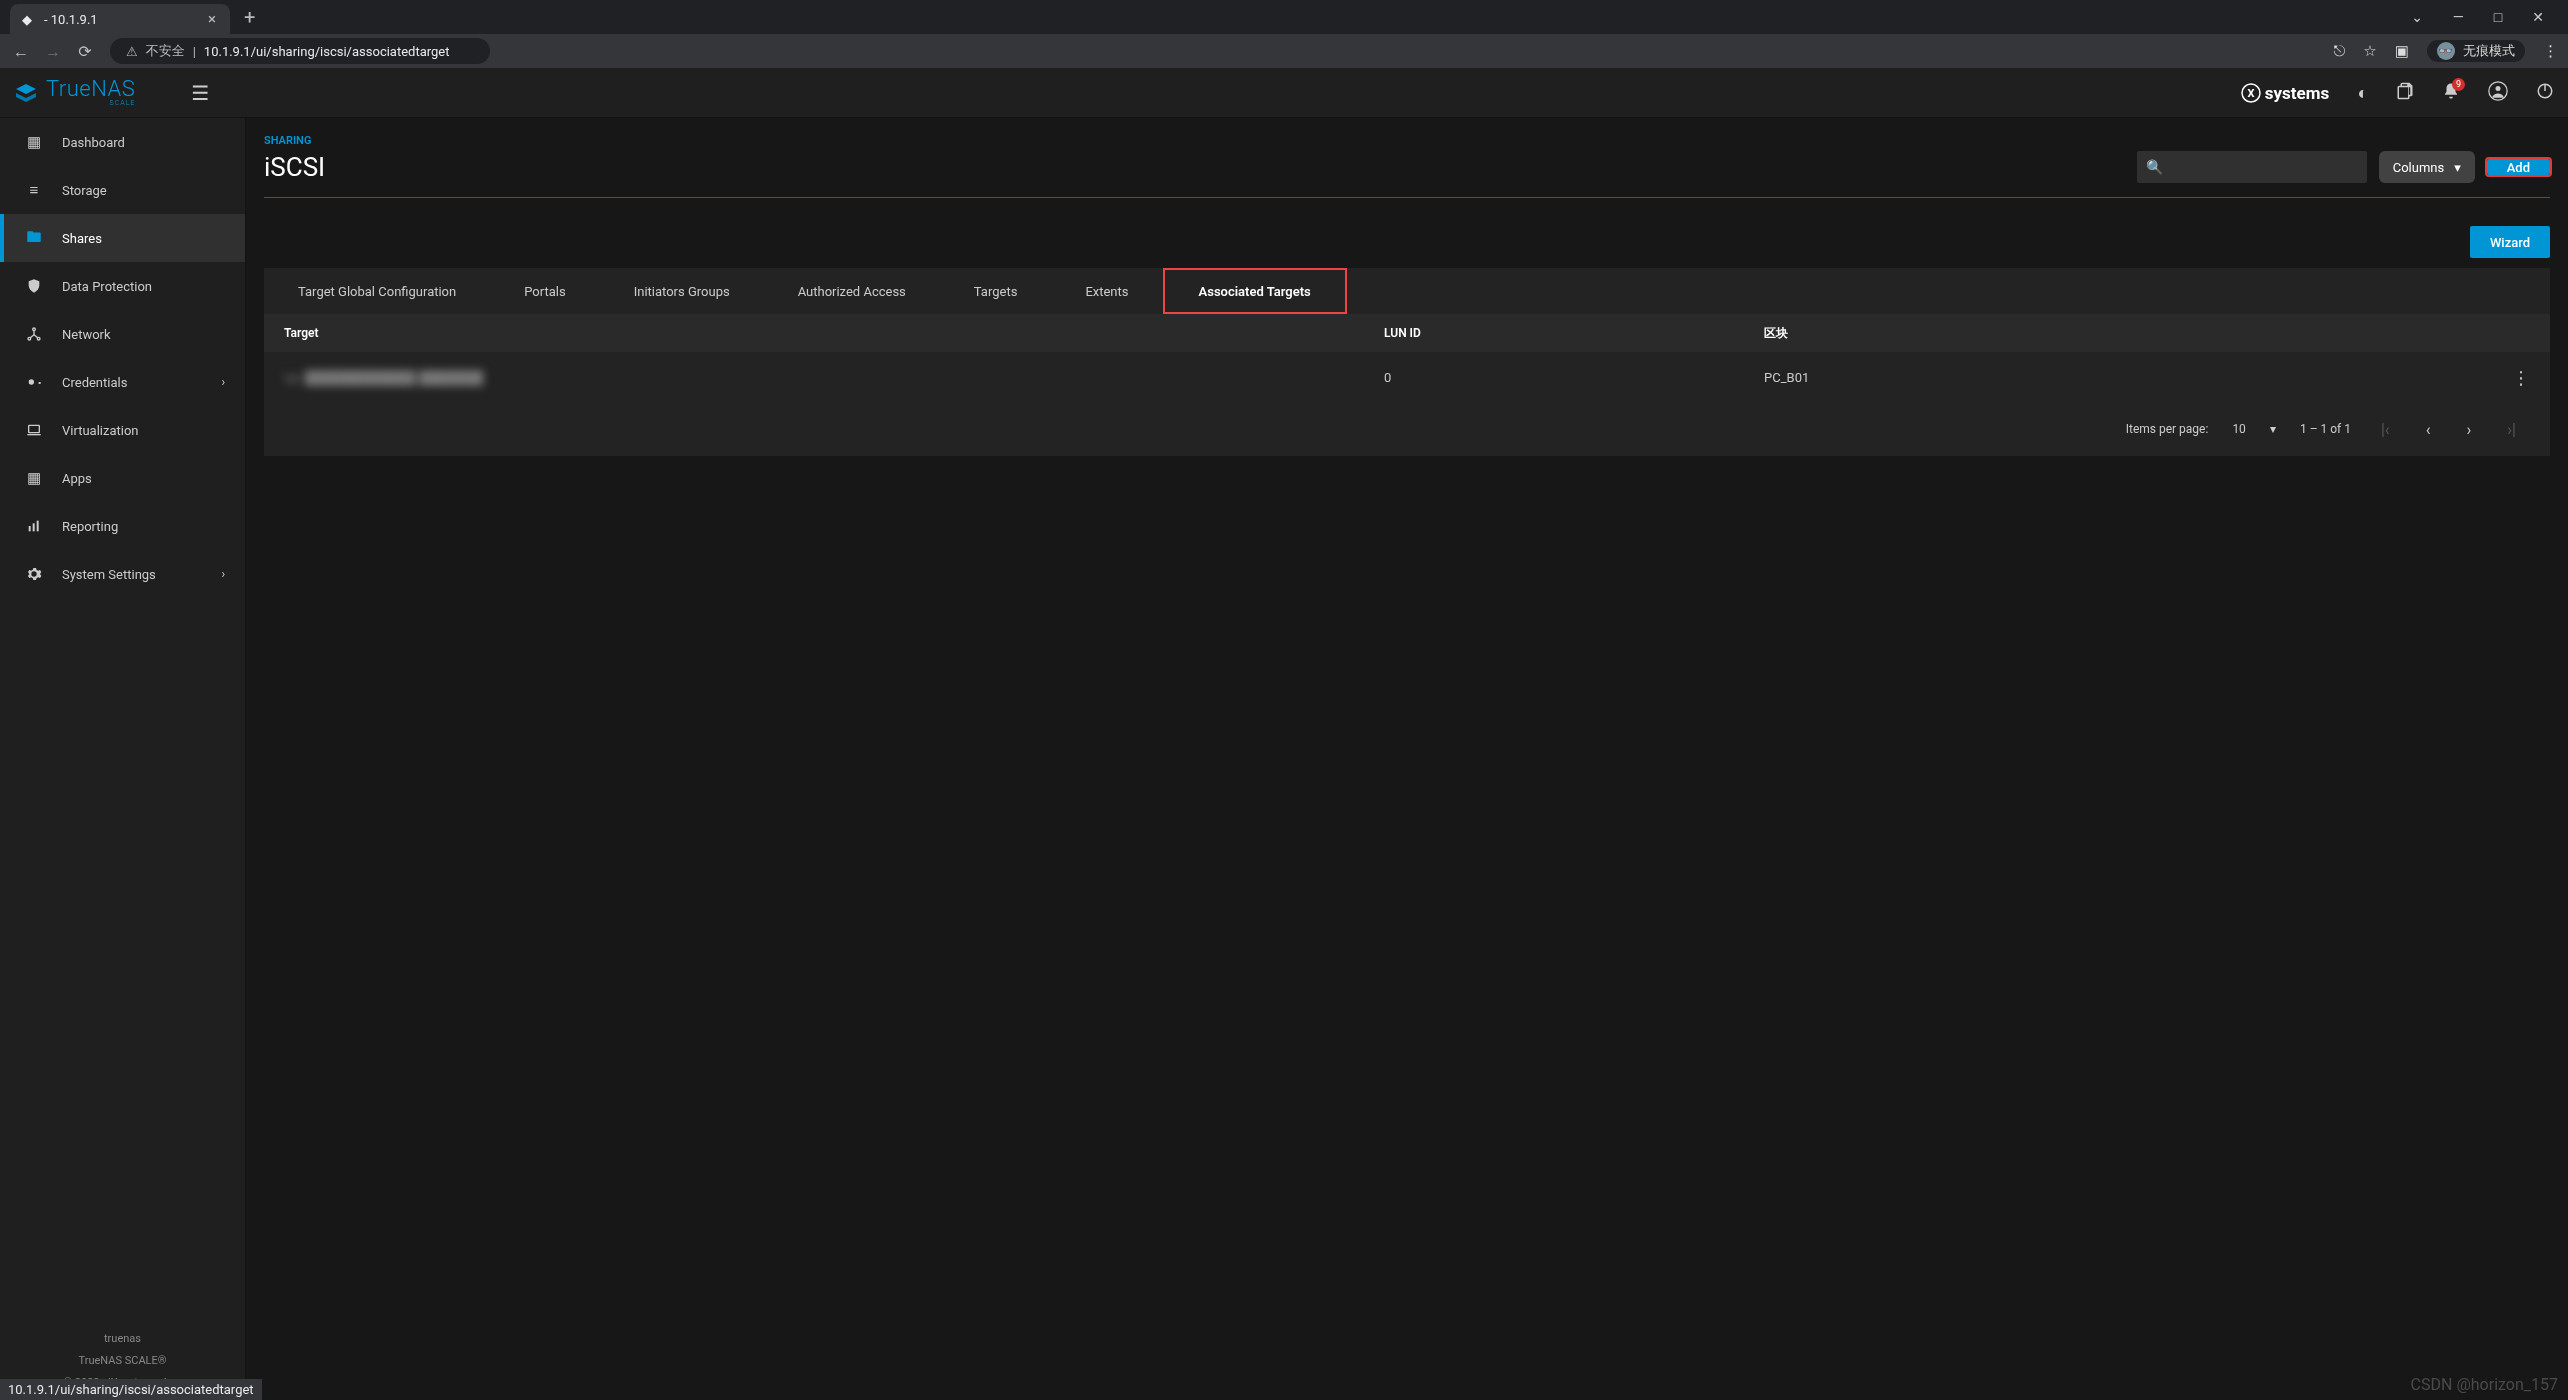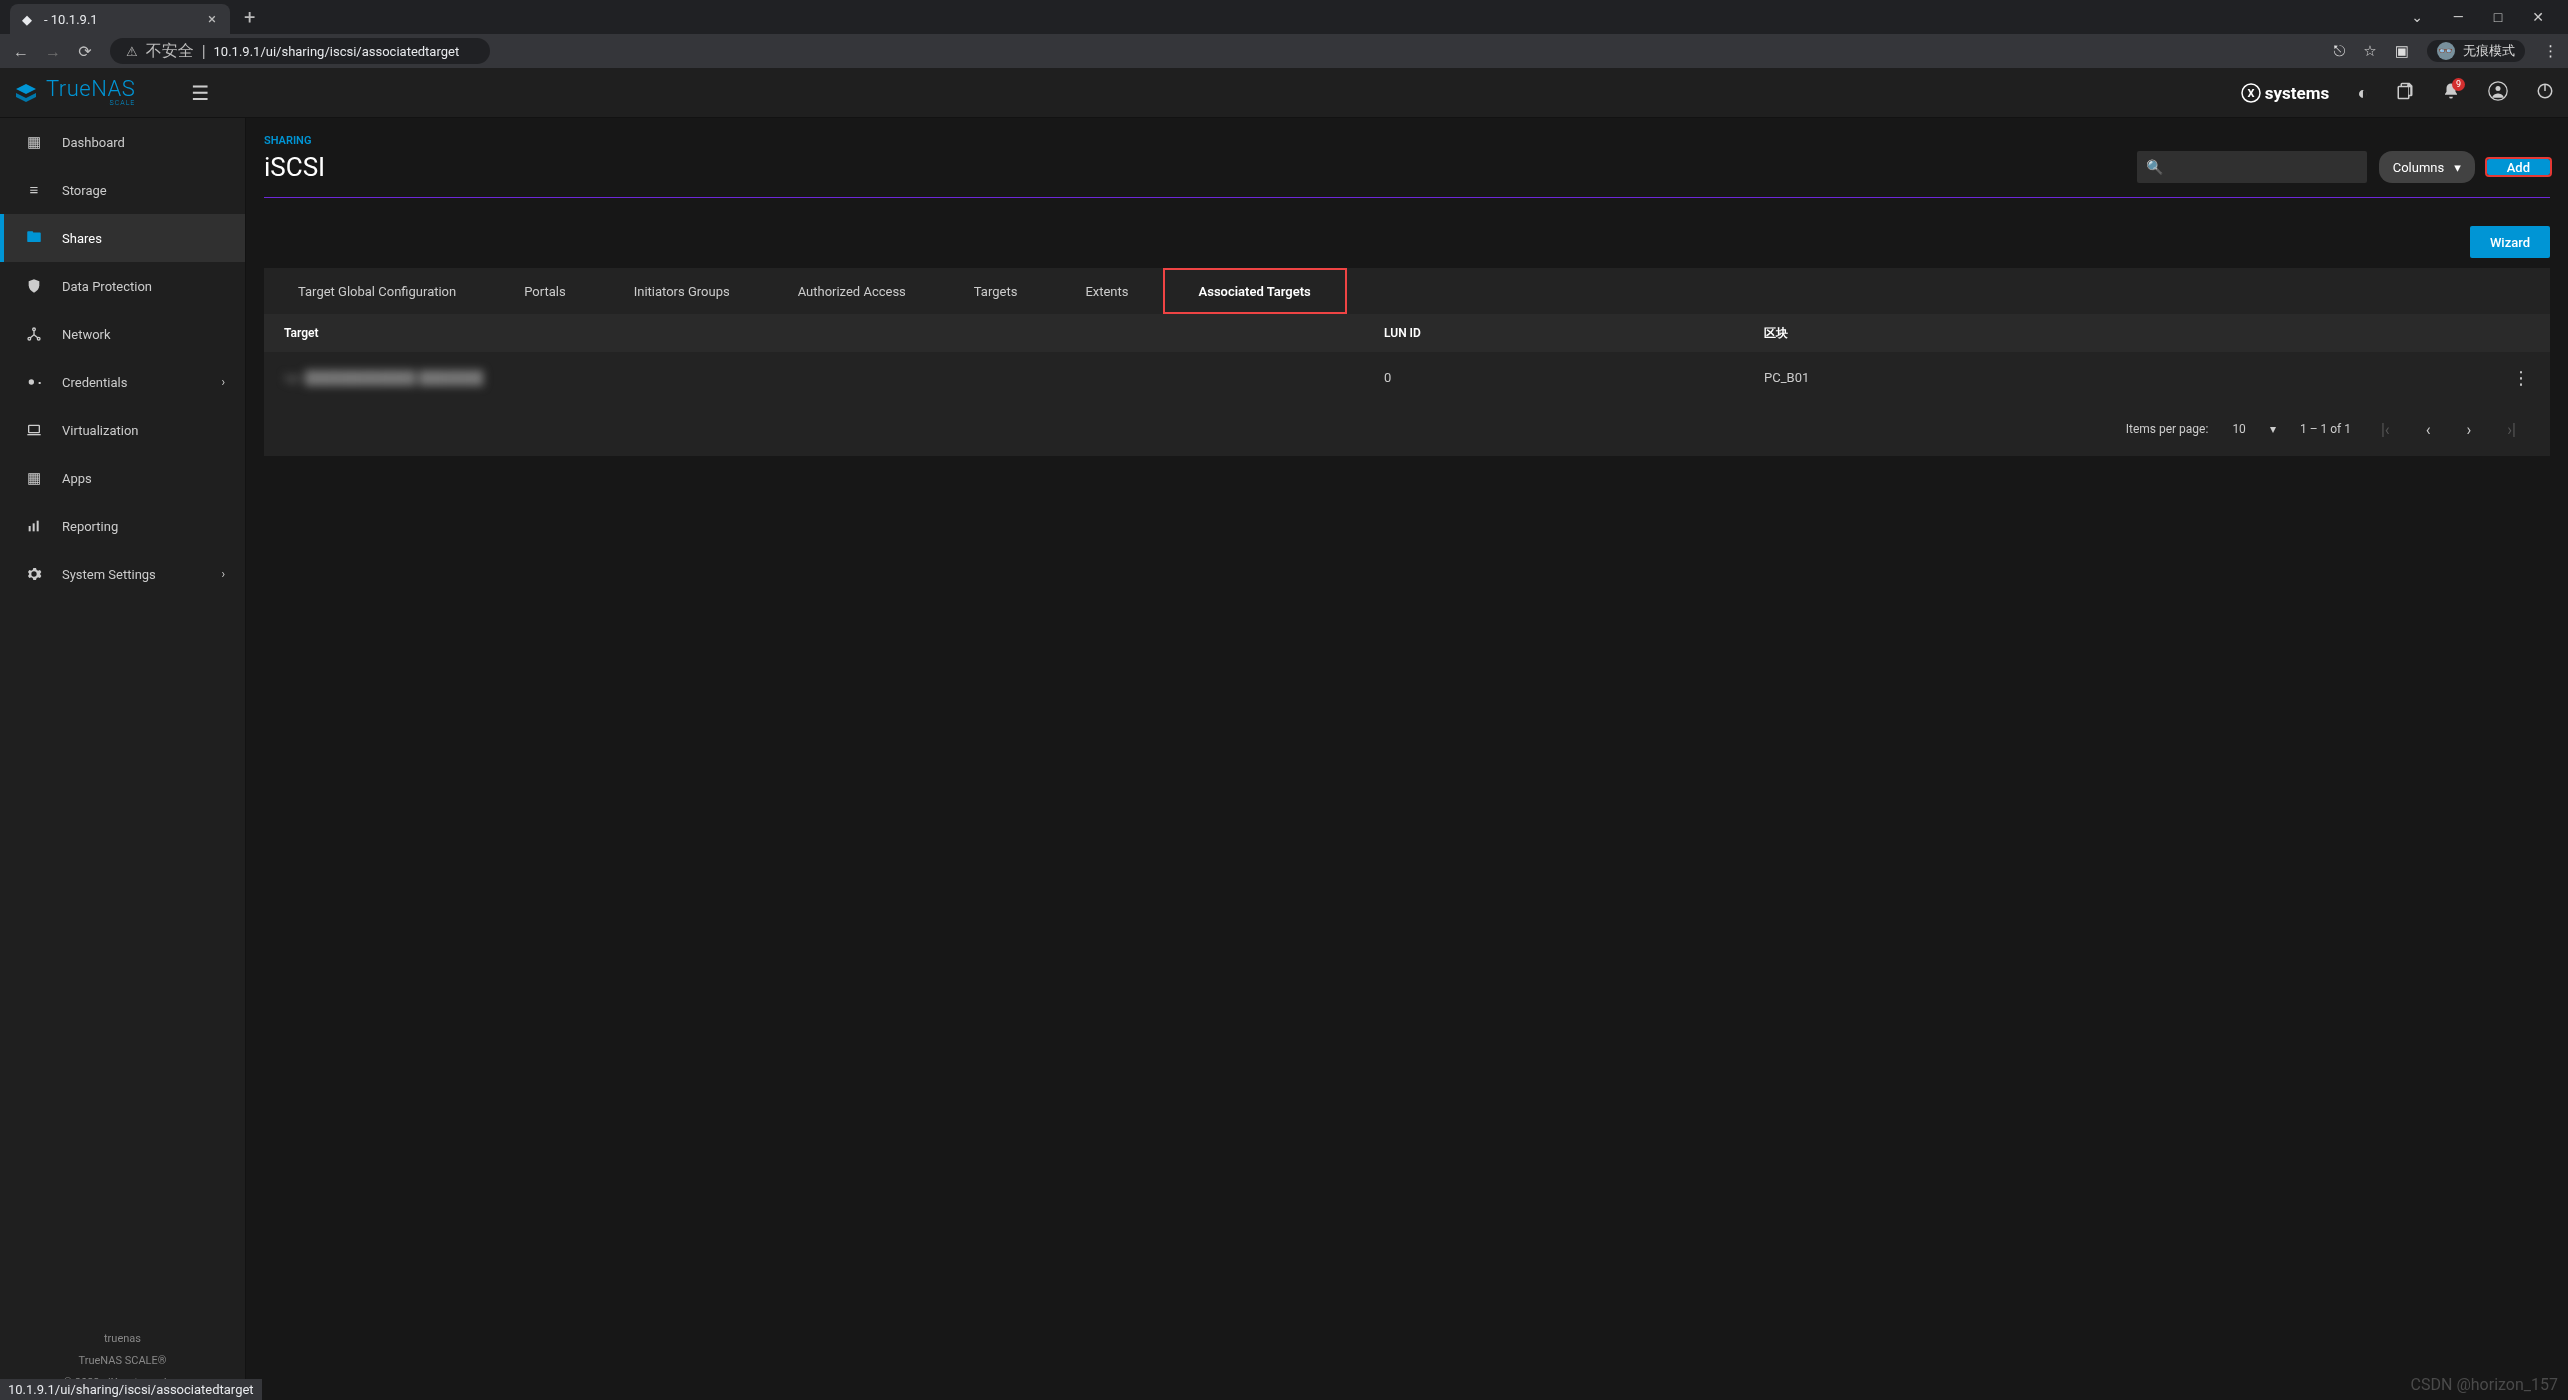--- a/index.html
+++ b/index.html
@@ -11,21 +11,21 @@
 .chrome-tab { display: flex; align-items: center; gap: 12px; background: #35363a; height: 30px; margin-top: 4px; padding: 0 14px 0 12px; border-radius: 8px 8px 0 0; min-width: 220px; font-size: 13px; color: #e8eaed; }
 .tab-close { font-size: 15px; color: #bbb; cursor: pointer; margin-left: auto; }
 .tab-add { color: #bbb; font-size: 20px; margin-left: 14px; cursor: pointer; }
 .chrome-window-ctrls { margin-left: auto; display: flex; gap: 30px; padding-right: 24px; color: #ccc; font-size: 14px; align-items: center; height: 100%; }
 .chrome-window-ctrls span { cursor: pointer; }
 
 .chrome-addr { height: 34px; background: #35363a; display: flex; align-items: center; gap: 10px; padding: 0 10px; }
 .nav-ico { width: 22px; height: 22px; display: flex; align-items: center; justify-content: center; color: #bdbdbd; cursor: pointer; }
 .nav-ico.dim { color: #6f6f6f; }
 .addr-bar { flex: 0 0 auto; display: flex; align-items: center; gap: 8px; background: #202124; border-radius: 20px; height: 26px; padding: 0 16px; color: #bbb; font-size: 13px; margin-left: 4px; min-width: 380px; }
-.addr-sec { color: #bbb; font-size: 16px; }
+.addr-sec { color: #bbb; font-size: 13px; }
 .addr-url { color: #e8eaed; }
 .chrome-right { margin-left: auto; display: flex; align-items: center; gap: 18px; color: #ddd; font-size: 15px; }
 .guest-chip { display: flex; align-items: center; gap: 8px; background: #202124; border-radius: 14px; padding: 2px 10px; font-size: 13px; }
 .guest-ico { width: 18px; height: 18px; border-radius: 50%; background: #78909c; display: flex; align-items: center; justify-content: center; font-size: 12px; }
 
 
 .app { flex: 1; display: flex; flex-direction: column; background: #1f1f1f; }
 
 .topbar { height: 50px; background: #1f1f1f; border-bottom: 1px solid #121212; display: flex; align-items: center; padding: 0 14px; gap: 16px; }
 .logo { display: flex; align-items: center; gap: 8px; }
@@ -51,21 +51,21 @@
 
 
 .main { flex: 1; background: #171717; padding: 0 18px 0 18px; overflow: auto; }
 .crumbs { color: #0095d5; font-size: 11px; font-weight: 600; padding-top: 16px; }
 .page-title-row { display: flex; align-items: center; border-bottom: 1px solid #6d28d9; padding-bottom: 14px; margin-top: 4px; }
 .page-title { color: #fff; font-size: 26px; font-weight: 400; }
 .title-actions { margin-left: auto; display: flex; align-items: center; gap: 12px; }
 .search-box { display: flex; align-items: center; background: #303030; height: 32px; border-radius: 2px; padding: 0 10px; width: 230px; }
 .search-box input { background: transparent; border: none; outline: none; color: #fff; width: 100%; }
 .search-box .sico { font-size: 14px; color: #ccc; }
-.columns-btn { background: #424242; color: #fff; height: 32px; padding: 0 14px; border: none; border-radius: 13px; font-size: 13px; display: flex; align-items: center; gap: 10px; cursor: pointer; }
+.columns-btn { background: #424242; color: #fff; height: 32px; padding: 0 14px; border: none; border-radius: 6px; font-size: 13px; display: flex; align-items: center; gap: 10px; cursor: pointer; }
 .add-btn { background: #0095d5; color: #fff; height: 16px; padding: 0 20px; border: none; border-radius: 2px; font-size: 13px; font-weight: 500; cursor: pointer; outline: 2px solid #e53935; outline-offset: 0; }
 
 .wizard-row { display: flex; justify-content: flex-end; margin-top: 28px; }
 .wizard-btn { background: #0095d5; color: #fff; height: 32px; padding: 0 20px; border: none; border-radius: 2px; font-size: 13px; font-weight: 500; cursor: pointer; }
 
 .tabs { display: flex; background: #232323; margin-top: 10px; height: 46px; }
 .tab { padding: 0 34px; display: flex; align-items: center; font-size: 13px; color: #ccc; cursor: pointer; }
 .tab.active { border: 2px solid #ef4444; color: #fff; font-weight: 600; }
 
 .tbl { background: #232323; }

